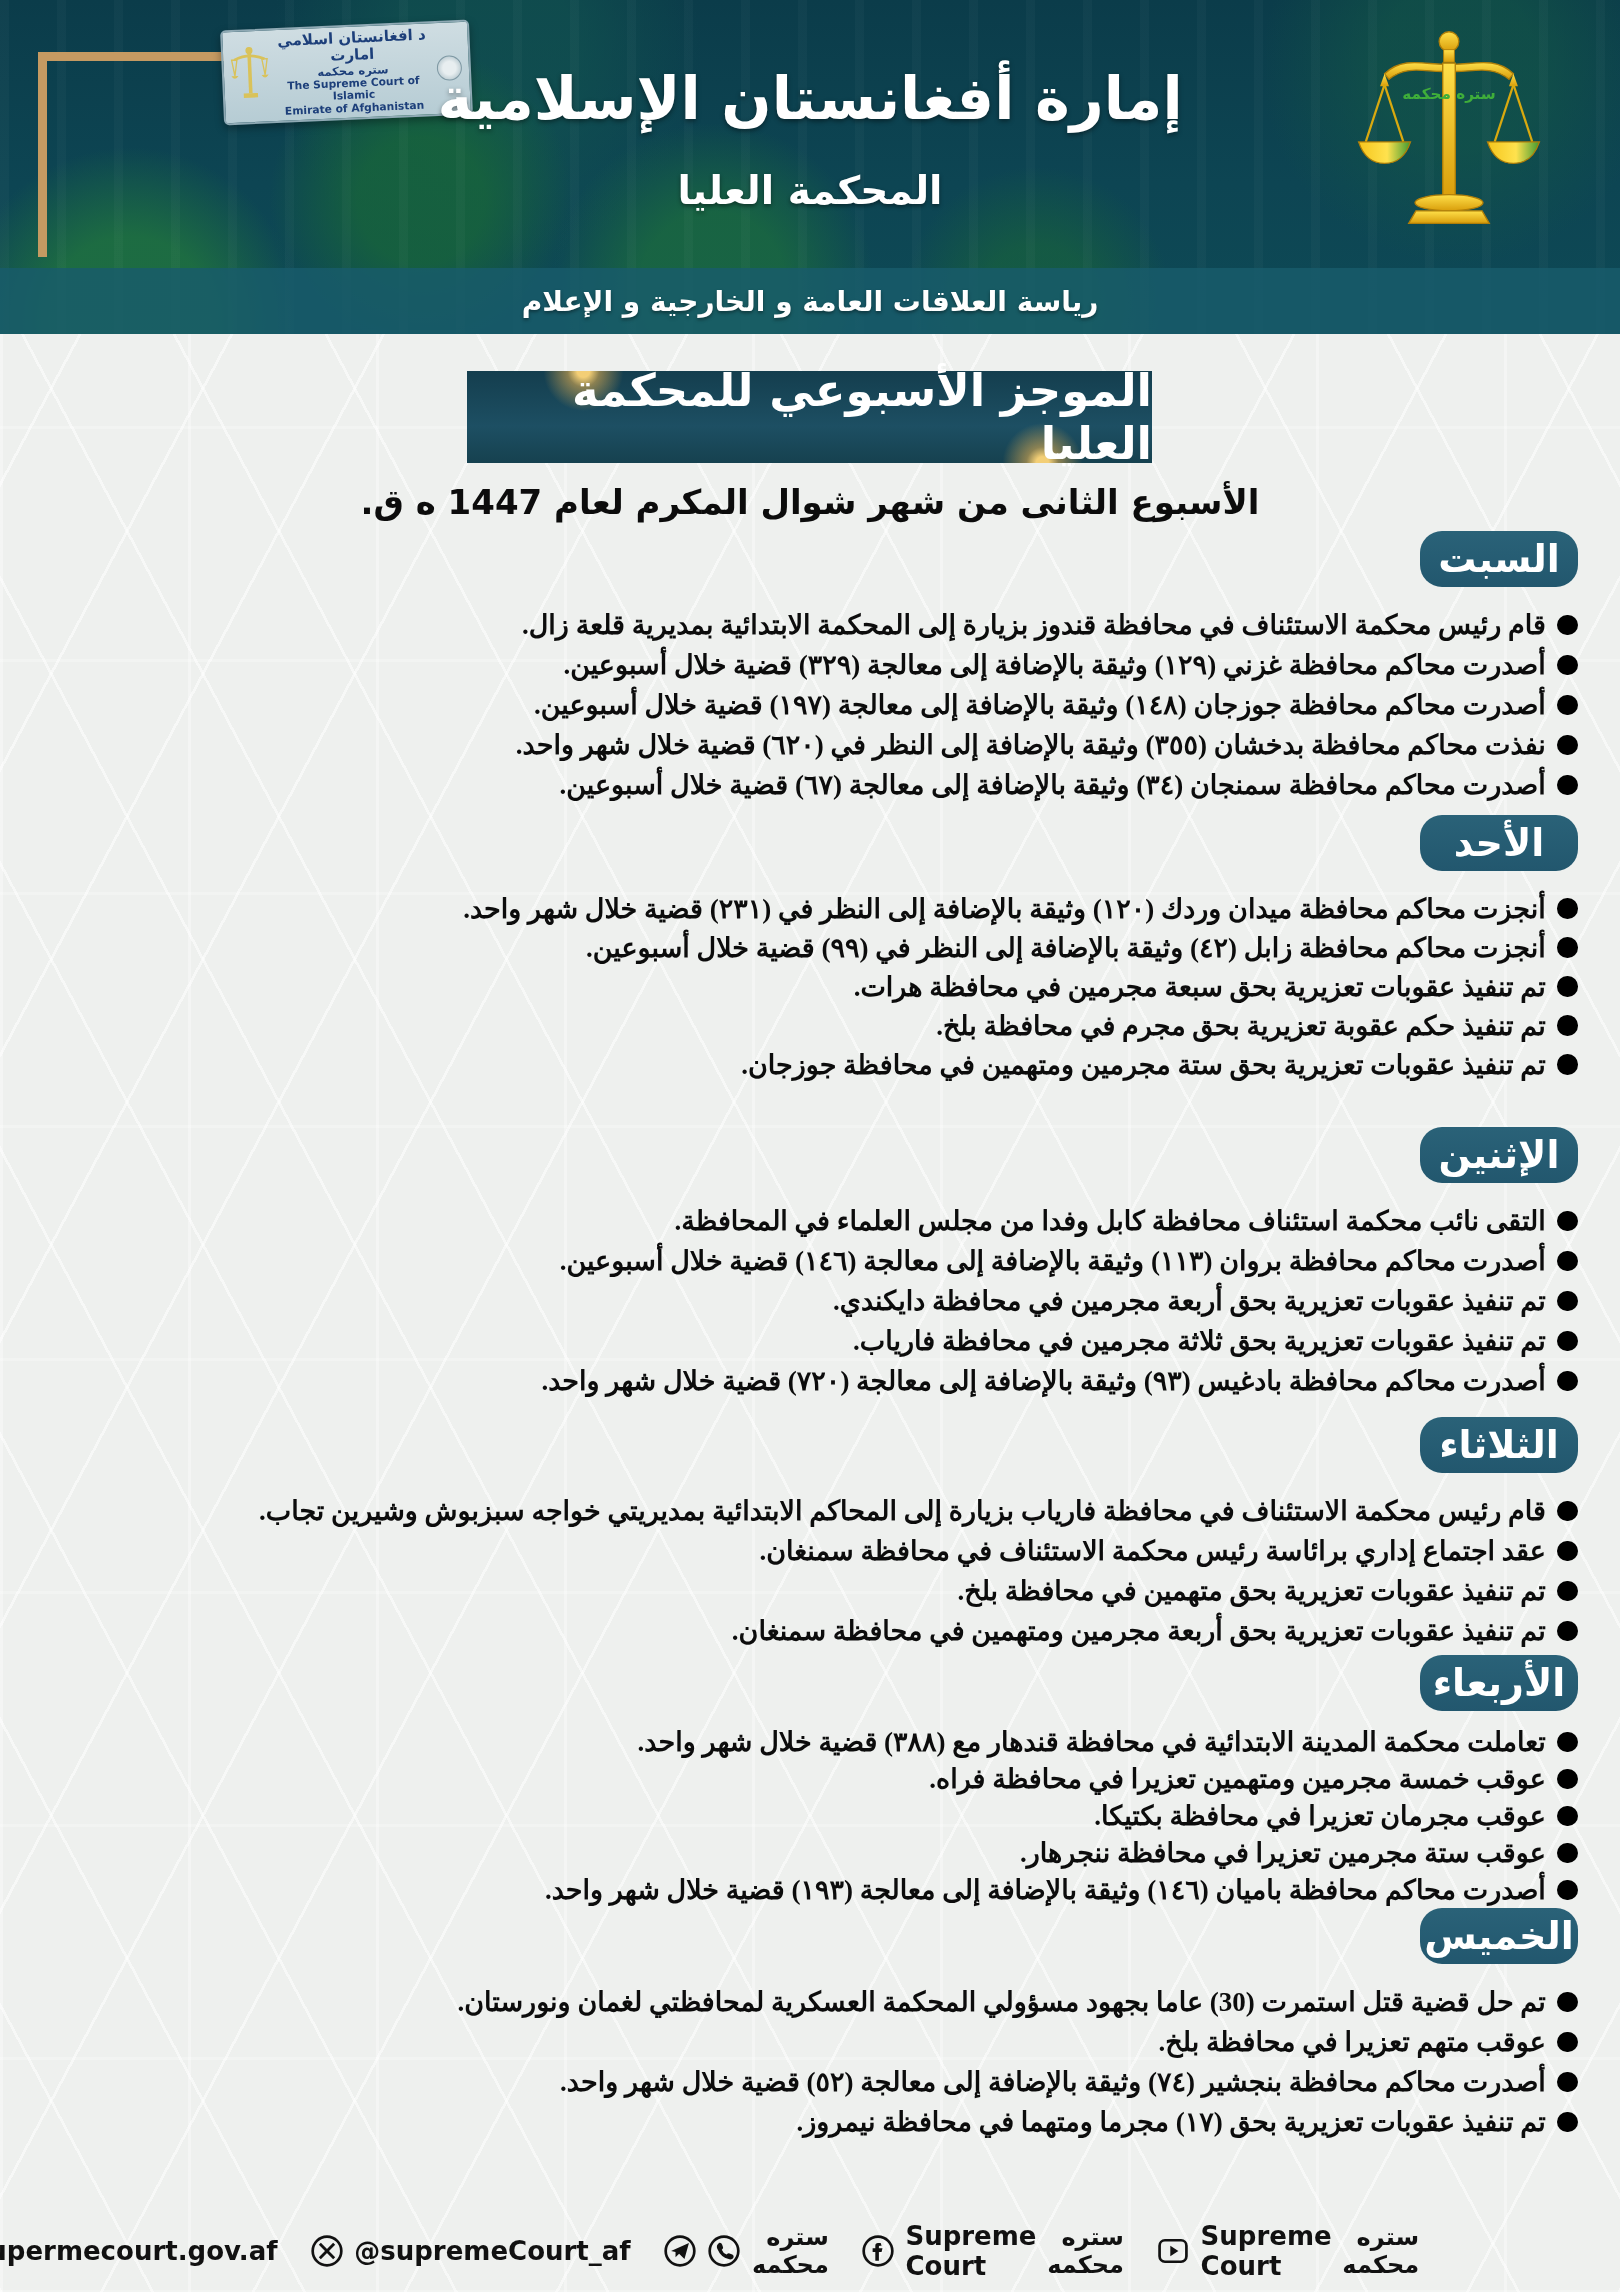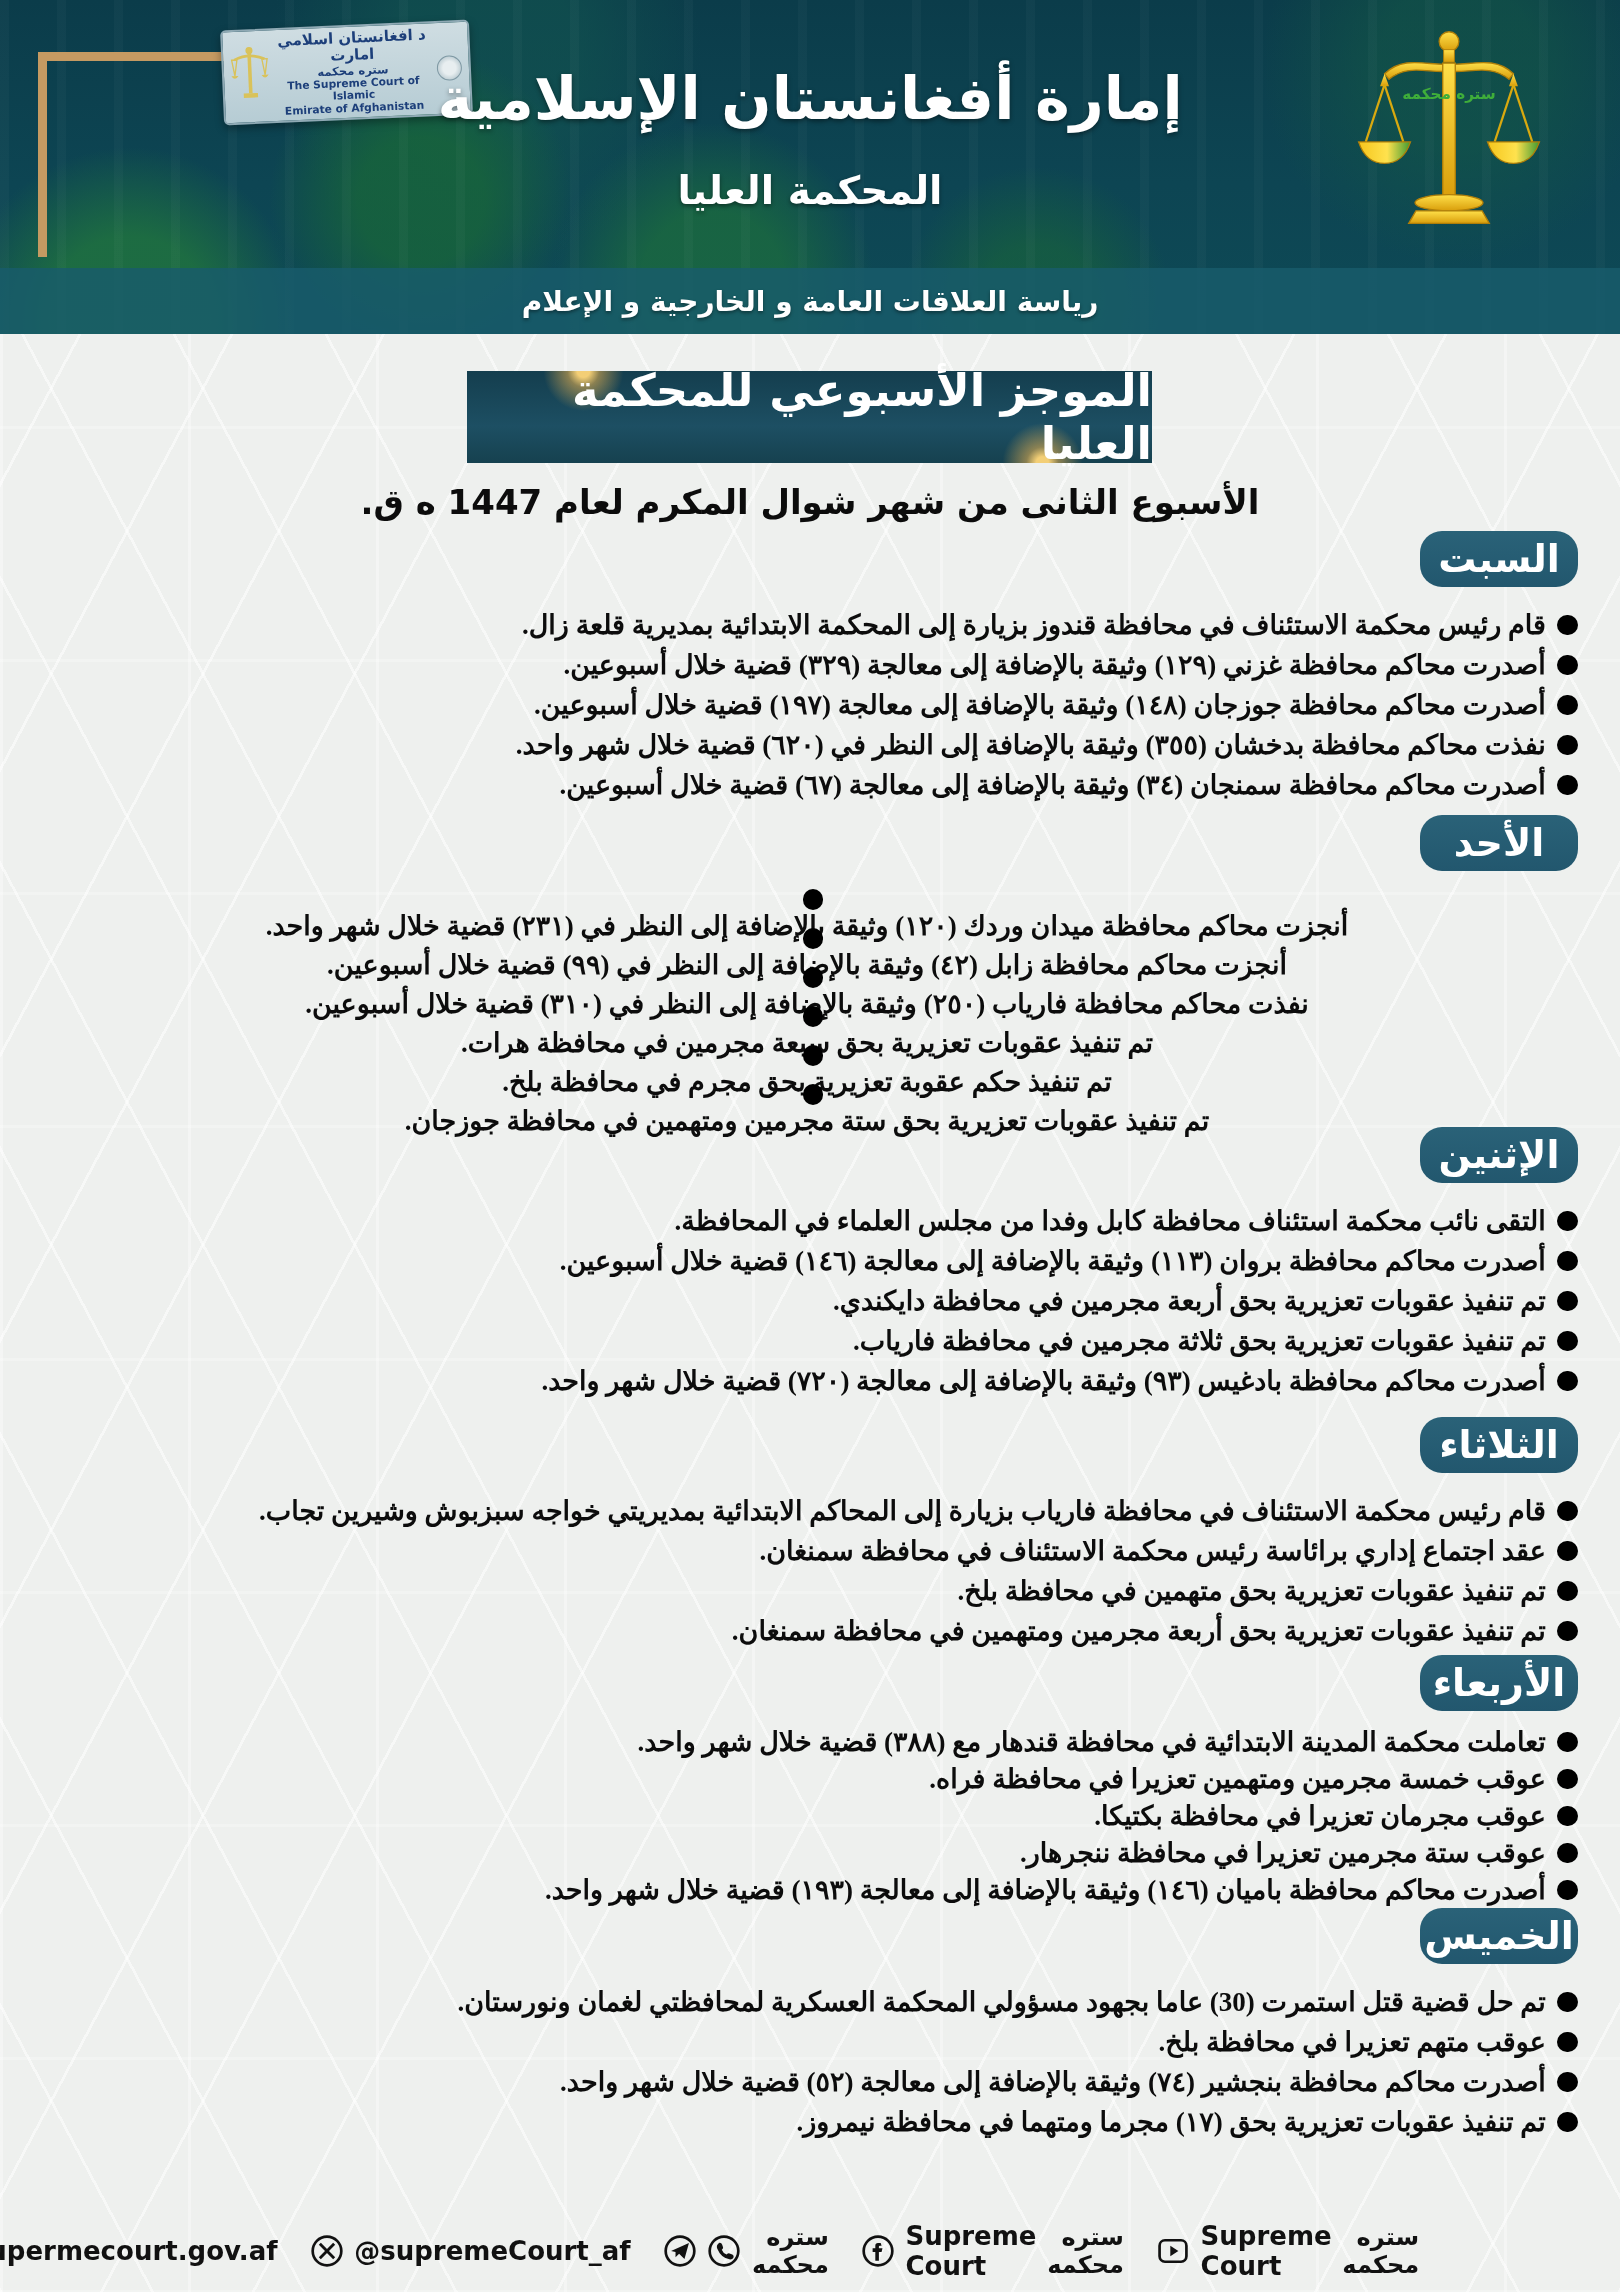--- a/index.html
+++ b/index.html
@@ -68,21 +68,21 @@
 
   
   .day-section{position:absolute;right:0;width:1620px;padding:0 42px 0 36px;box-sizing:border-box;direction:rtl;}
   .s0{top:531px;} .s1{top:815px;} .s2{top:1127px;} .s3{top:1417px;} .s4{top:1655px;} .s5{top:1908px;}
   .day-box{width:158px;height:56px;background:linear-gradient(180deg,#2a6278,#22576e);
     display:flex;align-items:center;justify-content:center;border-radius:22px;}
   .day-box span{color:#ffffff;font-size:38px;font-weight:bold;}
   .day-list{list-style:none;margin:18px 0 0 0;padding:0;}
   .s4 .day-list{margin-top:12.5px;}
   .bullet-item{display:flex;align-items:center;height:40px;direction:rtl;font-family:Liberation Serif, serif;}
-  .s1 .bullet-item{height:39px;flex-direction:column;}
+  .s1 .bullet-item{height:39px;}
   .s4 .bullet-item{height:37px;}
   .dot{flex:0 0 auto;width:20.6px;height:20.6px;border-radius:50%;background:#000000;margin-left:11.6px;}
   .bullet-text{color:#0c0c0c;font-size:27px;font-weight:bold;white-space:nowrap;}
 
   
   .footer{position:absolute;top:2221px;left:0;width:1320px;display:flex;align-items:center;
     justify-content:center;gap:32px;direction:ltr;padding-left:12px;}
   .footer-item{display:flex;align-items:center;gap:10.7px;color:#111111;}
   .footer-label{font-size:26px;font-weight:bold;}
   .footer-label-ar{font-size:24px;font-weight:bold;direction:rtl;}
@@ -195,24 +195,20 @@
           <li class="bullet-item">
             <span class="dot"></span>
             <span class="bullet-text">أنجزت محاكم محافظة ميدان وردك (١٢٠) وثيقة بالإضافة إلى النظر في (٢٣١) قضية خلال شهر واحد.</span>
           </li>
           <li class="bullet-item">
             <span class="dot"></span>
             <span class="bullet-text">أنجزت محاكم محافظة زابل (٤٢) وثيقة بالإضافة إلى النظر في (٩٩) قضية خلال أسبوعين.</span>
           </li>
           <li class="bullet-item">
             <span class="dot"></span>
-            <span class="bullet-text">نفذت محاكم محافظة فارياب (٢٥٠) وثيقة بالإضافة إلى النظر في (٣١٠) قضية خلال أسبوعين.</span>
-          </li>
-          <li class="bullet-item">
-            <span class="dot"></span>
             <span class="bullet-text">تم تنفيذ عقوبات تعزيرية بحق سبعة مجرمين في محافظة هرات.</span>
           </li>
           <li class="bullet-item">
             <span class="dot"></span>
             <span class="bullet-text">تم تنفيذ حكم عقوبة تعزيرية بحق مجرم في محافظة بلخ.</span>
           </li>
           <li class="bullet-item">
             <span class="dot"></span>
             <span class="bullet-text">تم تنفيذ عقوبات تعزيرية بحق ستة مجرمين ومتهمين في محافظة جوزجان.</span>
           </li>

